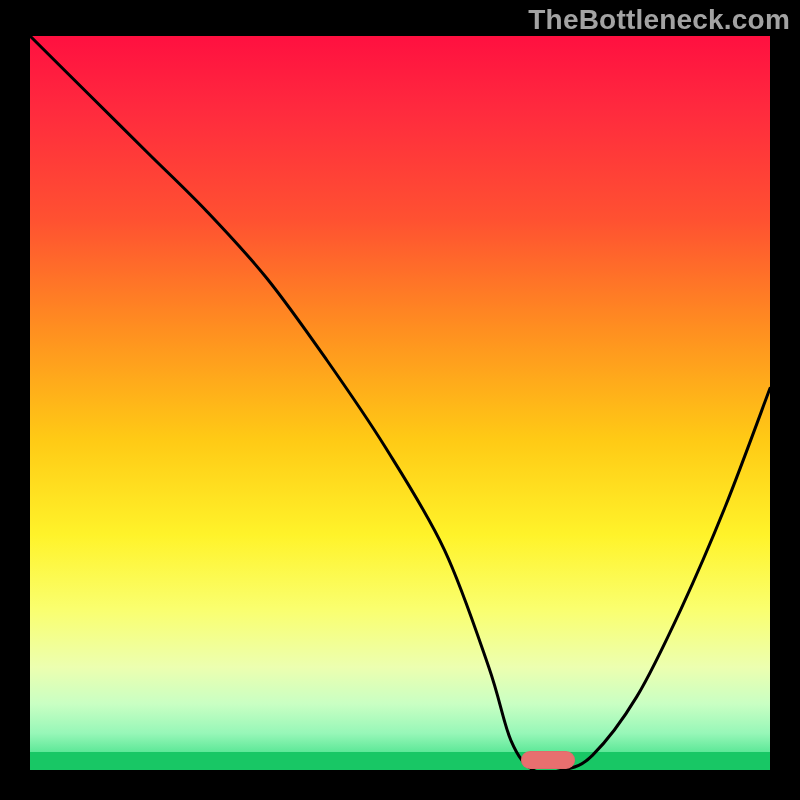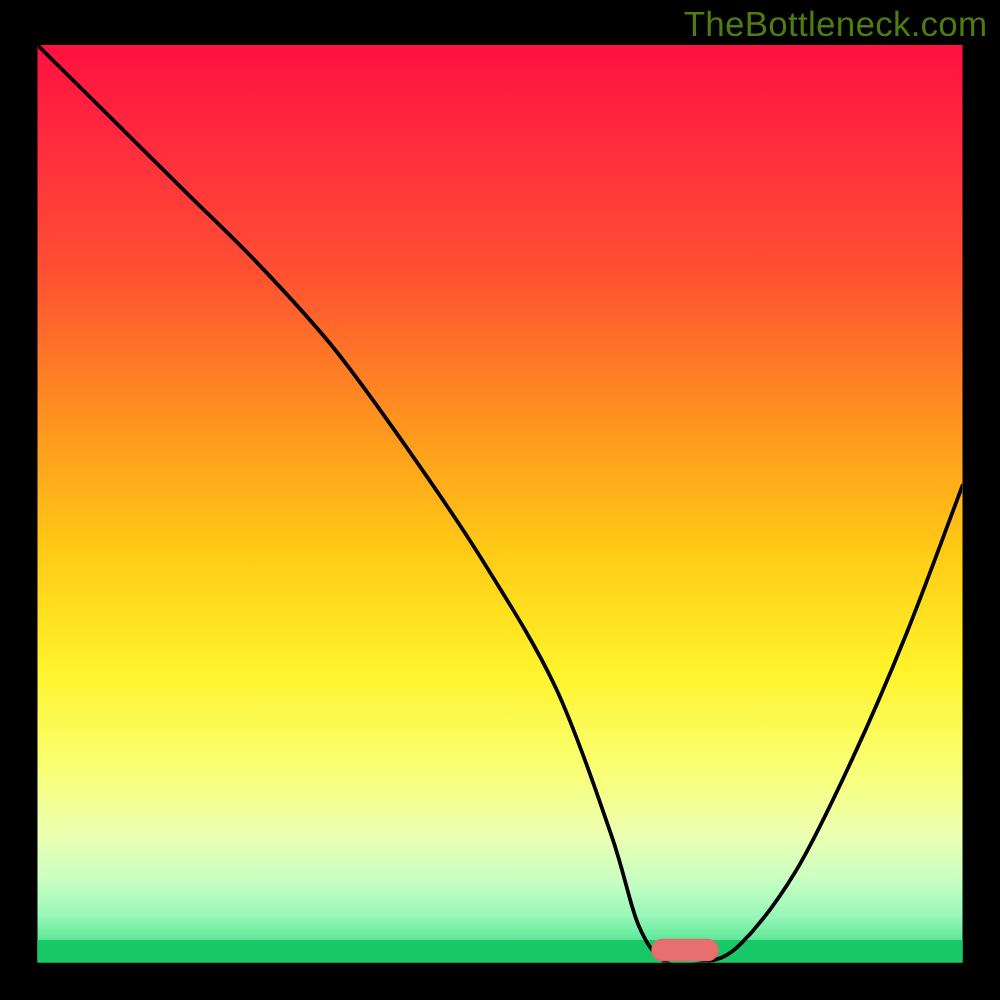--- a/index.html
+++ b/index.html
@@ -9,22 +9,22 @@
     width: 800px;
     height: 800px;
     background: #000;
   }
   .watermark {
     position: absolute;
     top: 4px;
     right: 10px;
     font-family: Arial, Helvetica, sans-serif;
     font-size: 28px;
-    font-weight: 400;
-    color: #4d7c0f;
+    font-weight: 700;
+    color: #a3a3a3;
     letter-spacing: 0.2px;
     z-index: 5;
     margin-left: 19px;
   }
   .plot-area {
     position: absolute;
     left: 30px;
     top: 36px;
     width: 740px;
     height: 734px;

